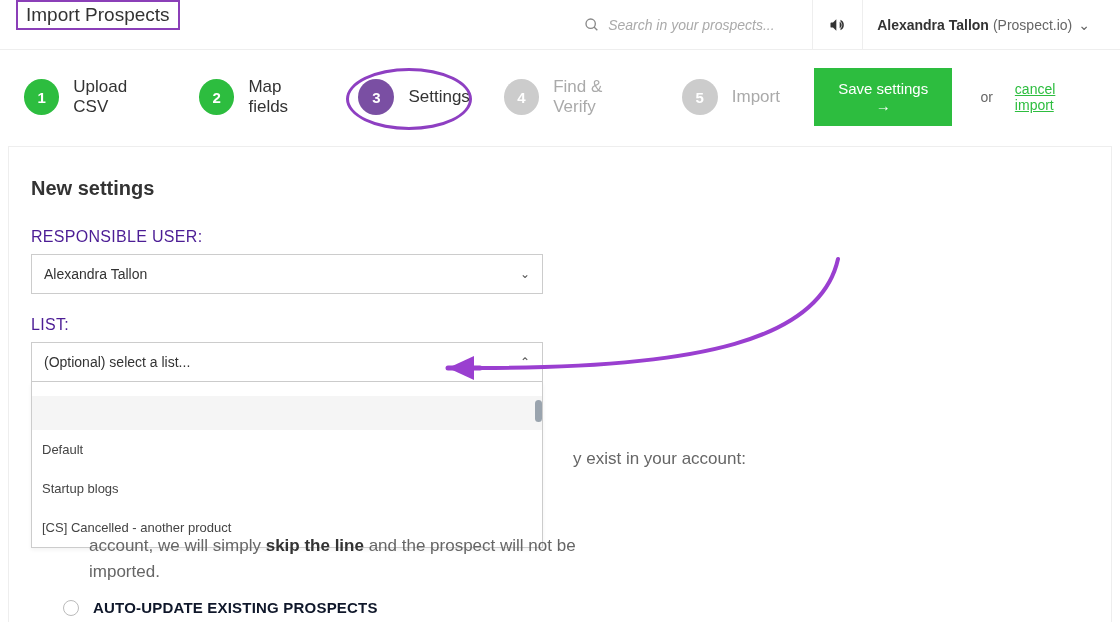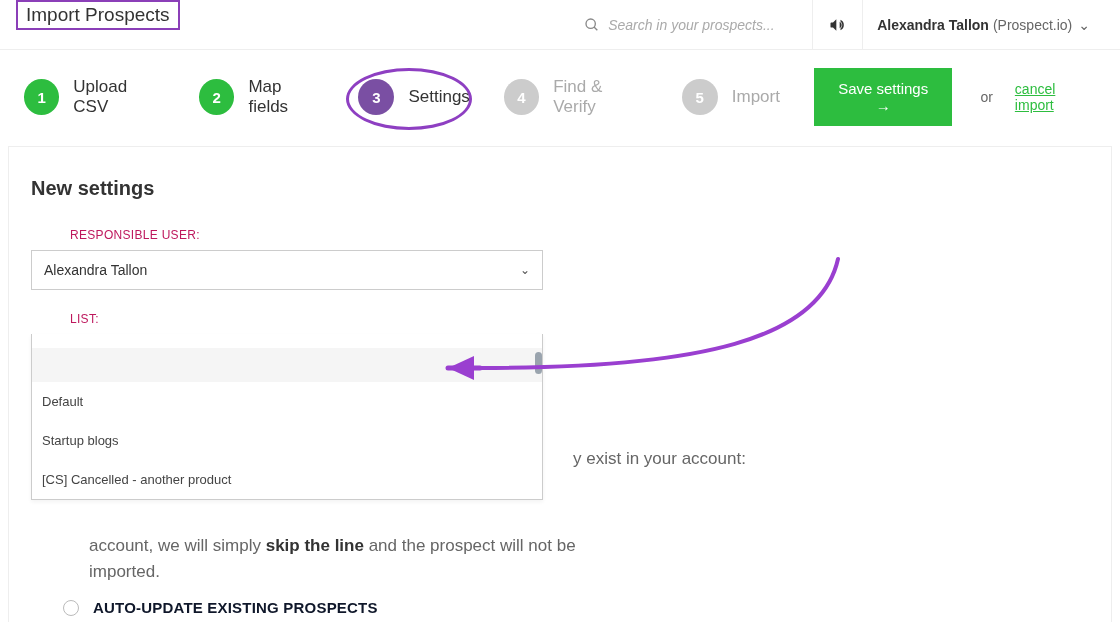--- a/index.html
+++ b/index.html
@@ -117,26 +117,25 @@
   .panel {
     margin: 0 8px;
     border: 1px solid #eee;
     background:#fff;
     padding: 30px 22px 10px 22px;
     height: 490px;
     position: relative;
   }
   .section-title { font-size:20px; font-weight:700; margin-bottom: 28px; }
   .field-label {
-    font-size:12px;
+    font-size:16px;
     letter-spacing:.3px;
-    color:#be185d;
+    color:#4c1d95;
     text-transform:uppercase;
     margin-bottom:8px;
-    margin-left:39px;
   }
   .select-box {
     width: 512px;
     border:1px solid #ccc;
     background:#fff;
     height: 40px;
     display:flex;
     align-items:center;
     padding: 0 12px;
     font-size:14px;
@@ -293,20 +292,24 @@
   <div class="field-group">
     <div class="field-label">RESPONSIBLE USER:</div>
     <div class="select-box">
       <span>Alexandra Tallon</span>
       <span class="arrow">⌄</span>
     </div>
   </div>
 
   <div class="field-group">
     <div class="field-label">LIST:</div>
+    <div class="select-box">
+      <span>(Optional) select a list...</span>
+      <span class="arrow">⌃</span>
+    </div>
     <div class="dropdown">
       <div class="dd-search-wrap">
         <div class="dd-underline"></div>
       </div>
       <div class="dd-gap">
         <div class="dd-scroll-thumb"></div>
       </div>
       <div class="dd-item">Default</div>
       <div class="dd-item">Startup blogs</div>
       <div class="dd-item">[CS] Cancelled - another product</div>

